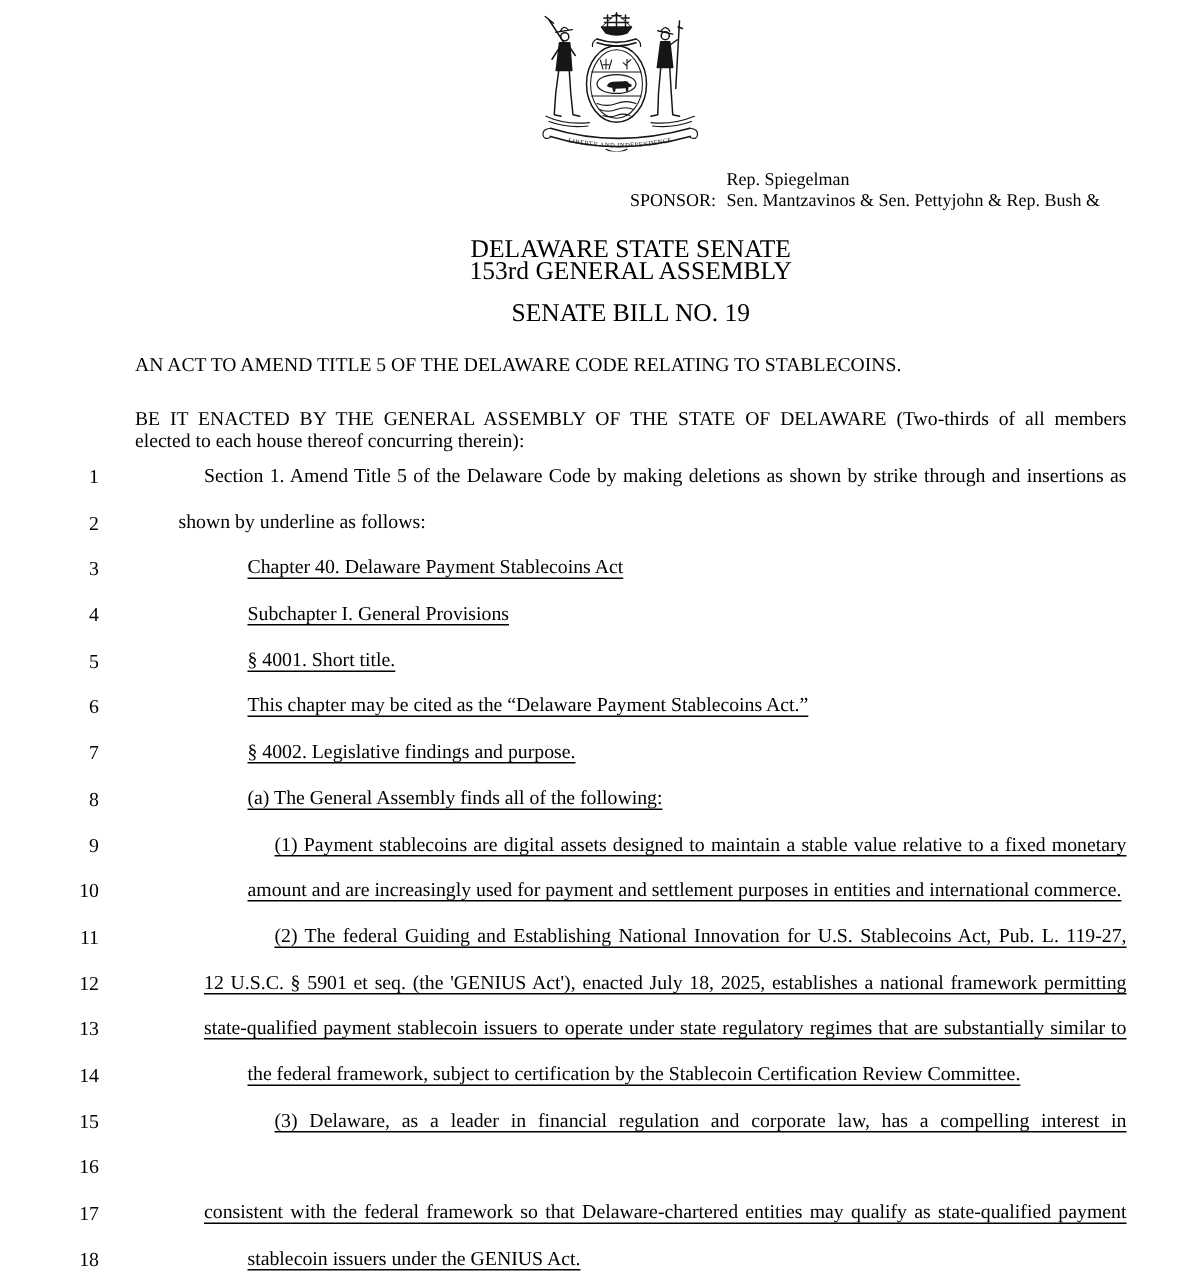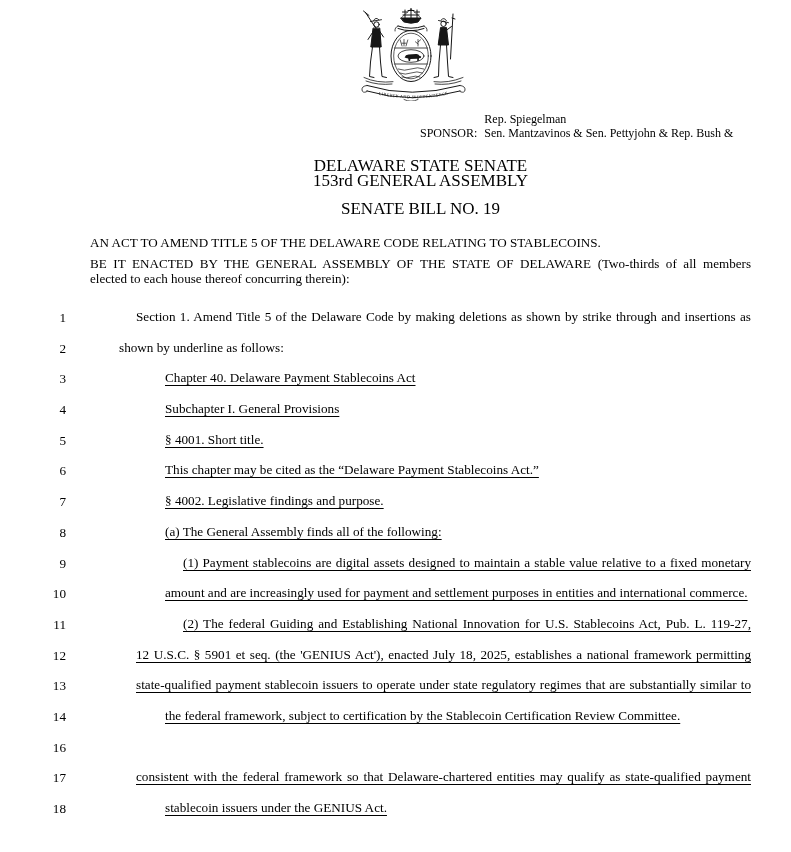--- a/index.html
+++ b/index.html
@@ -23,21 +23,21 @@
   .center { position:absolute; left:90px; width:661px; text-align:center;
             font-size:17px; line-height:15.3px; }
   .chamber-block { top:158px; }
   .bill-no-block { top:201px; }
 
   .act-title {
     position:absolute; left:90px; top:235px; width:661px;
     font-size:13.1px; line-height:15px; white-space:nowrap;
   }
   .enacting {
-    position:absolute; left:90px; top:257px; width:661px;
+    position:absolute; left:90px; top:272px; width:661px;
     font-size:13.1px; line-height:14.8px;
   }
   .jline { text-align:justify; text-align-last:justify; }
 
   #lines { position:absolute; left:0; top:309px; width:791px; }
   .row { position:relative; height:30.7px; }
   .num {
     position:absolute; left:30px; top:1px; width:36px;
     text-align:right; font-size:13.2px; line-height:15px;
   }
@@ -188,20 +188,24 @@
       </div>
       <div class="row">
         <span class="num">13</span>
         <div class="txt ind1 j"><span class="u">state-qualified payment stablecoin issuers to operate under state regulatory regimes that are substantially similar to</span></div>
       </div>
       <div class="row">
         <span class="num">14</span>
         <div class="txt ind1 nw"><span class="u">the federal framework, subject to certification by the Stablecoin Certification Review Committee.</span></div>
       </div>
       <div class="row">
+        <span class="num">15</span>
+        <div class="txt ind2 j"><span class="u">(3) Delaware, as a leader in financial regulation and corporate law, has a compelling interest in</span></div>
+      </div>
+      <div class="row">
         <span class="num">16</span>
       </div>
       <div class="row">
         <span class="num">17</span>
         <div class="txt ind1 j"><span class="u">consistent with the federal framework so that Delaware-chartered entities may qualify as state-qualified payment</span></div>
       </div>
       <div class="row">
         <span class="num">18</span>
         <div class="txt ind1 nw"><span class="u">stablecoin issuers under the GENIUS Act.</span></div>
       </div>

